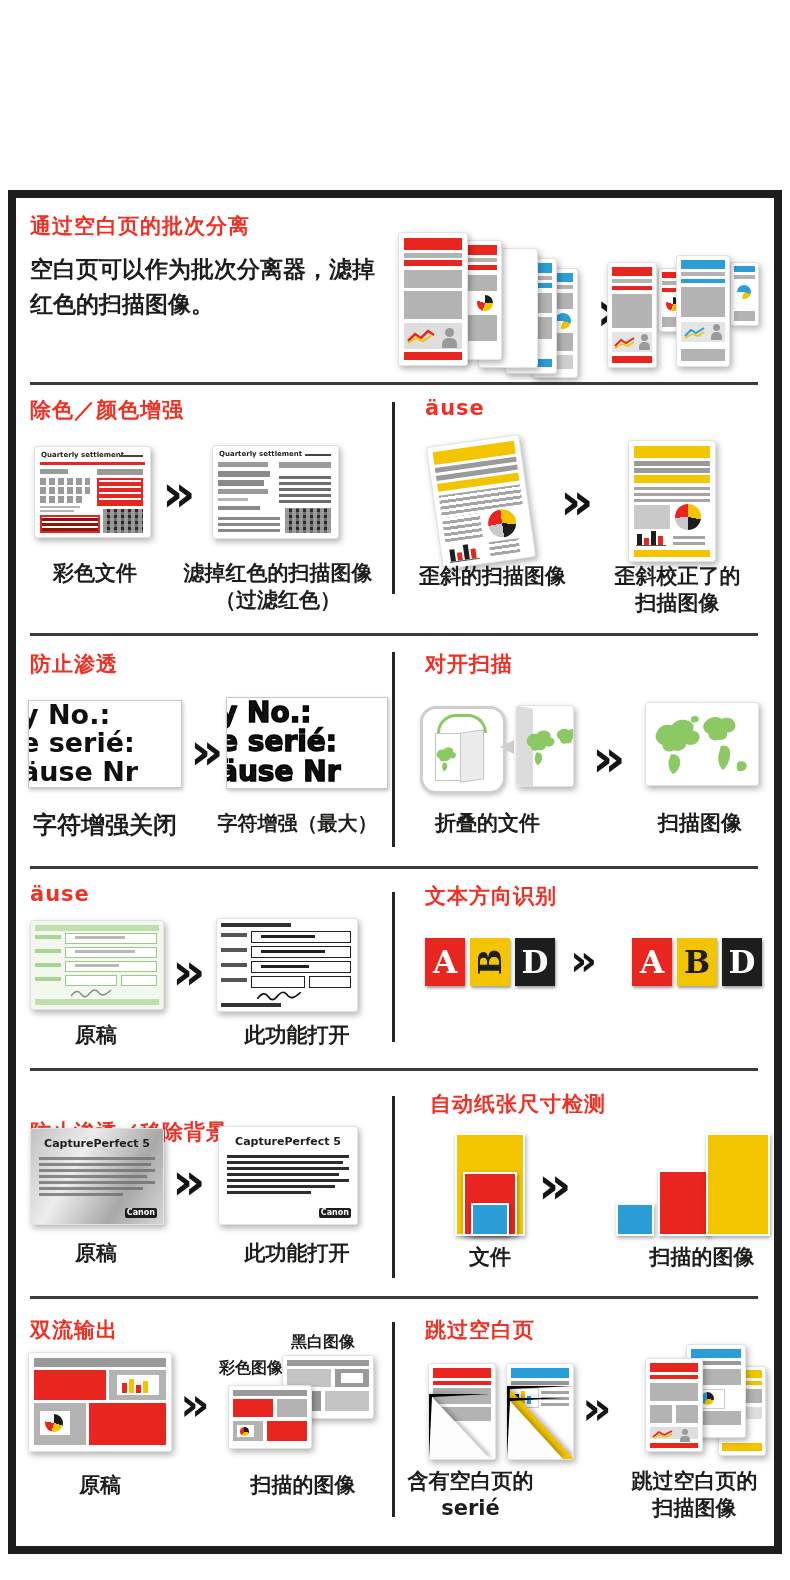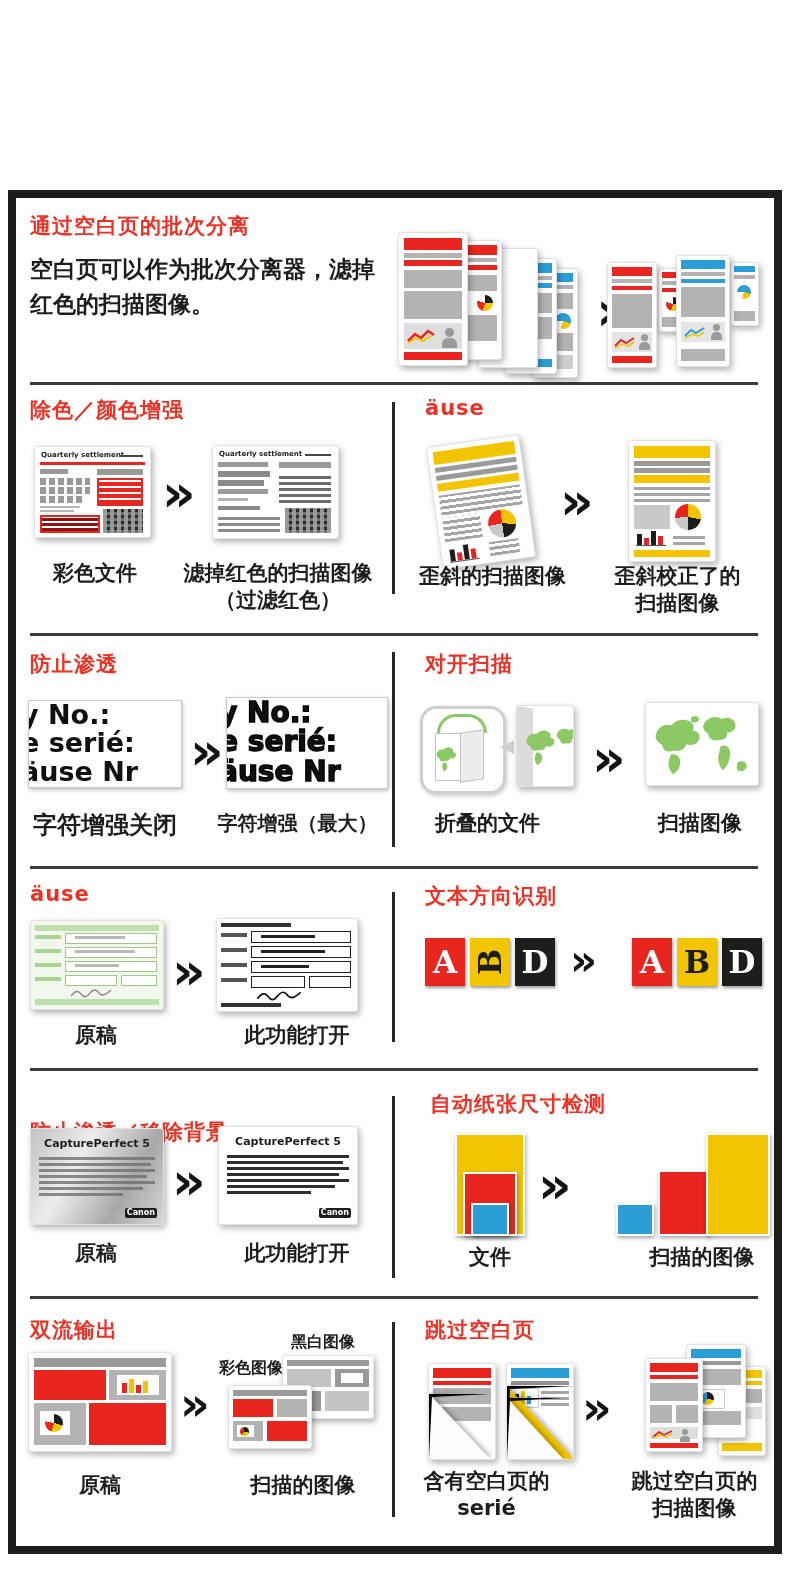--- a/index.html
+++ b/index.html
@@ -551,21 +551,21 @@
         <polyline points="1,8 7,3 12,6 20,2" fill="none" stroke="#e8251e" stroke-width="1.8"></polyline>
         <polyline points="1,9 8,6 14,8 20,5" fill="none" stroke="#f2c500" stroke-width="1.4"></polyline>
       </svg>
       <div>
         <div class="bar" style="left:36px;top:70px;width:6px;height:6px;border-radius:50%;background:#9a9a9a;"></div>
         <div class="bar" style="left:34px;top:77px;width:10px;height:6px;border-radius:4px 4px 0 0;background:#9a9a9a;"></div>
       </div>
       <div class="bar" style="left:4px;bottom:3px;right:4px;height:5px;background:#e8251e;"></div>
     </div>
 
-    <div class="cap" style="left:404px;top:1468px;width:165px;">
+    <div class="cap" style="left:388px;top:1468px;width:165px;">
       <div>含有空白页的</div>
       <div>serié</div>
     </div>
     <div class="cap" style="left:612px;top:1468px;width:165px;">
       <div>跳过空白页的</div>
       <div>扫描图像</div>
     </div>
   </section>
 
 </div>

